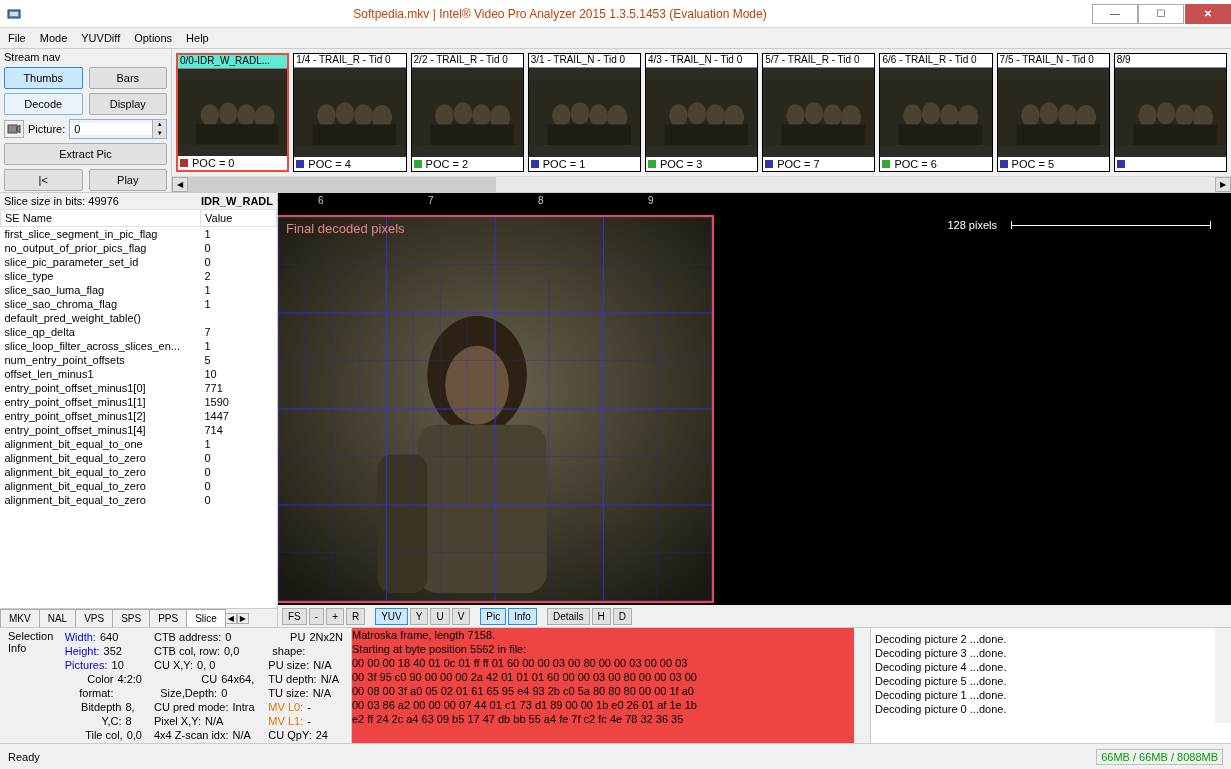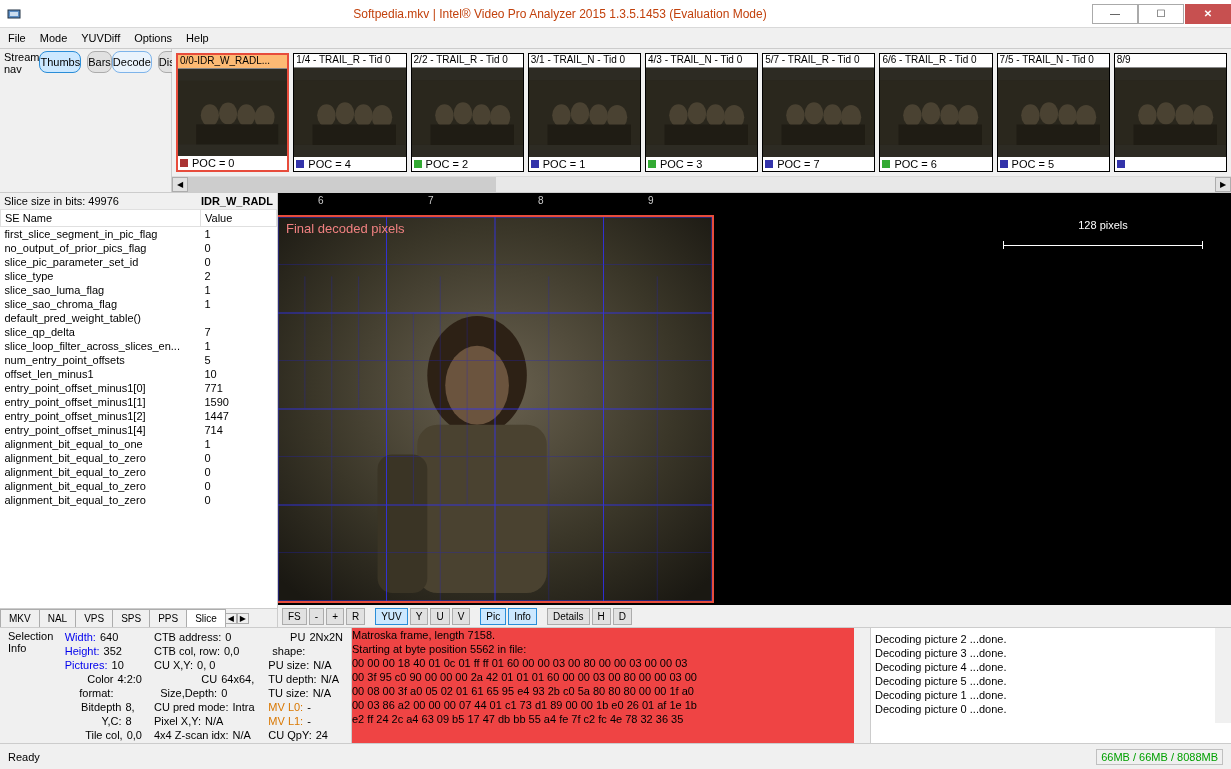--- a/index.html
+++ b/index.html
@@ -14,43 +14,43 @@
 .titlebar .winbtn.close { background: #c75050; color: #fff; width: 46px; height: 20px; font-weight: bold; }
 .titlebar .winbtn.max { border:1px solid #aaa; margin-right:1px;}
 .titlebar .winbtn.min { border:1px solid #aaa; }
 
 
 .menubar { height: 20px; display: flex; align-items: center; padding: 0 8px; gap: 14px; background: #f0f0f0; }
 .menubar span { }
 
 
 .toprow { display: flex; height: 144px; border-top: 1px solid #ccc; }
-.sidebar-left { width: 172px; display: flex; flex-direction: row; padding: 0 4px; border-right: 1px solid #ccc; }
+.sidebar-left { width: 172px; display: flex; flex-direction: column; padding: 0 4px; border-right: 1px solid #ccc; }
 .section-label { font-size: 11px; padding: 2px 0; }
 .btnrow { display: flex; gap: 6px; margin: 2px 0;}
-.btn { flex:1; height: 22px; display: flex; align-items:center; justify-content:center; border: 1px solid #7eb4ea; background: #eaf3fc; cursor: pointer; border-radius:8px; }
+.btn { flex:1; height: 22px; display: flex; align-items:center; justify-content:center; border: 1px solid #7eb4ea; background: #eaf3fc; cursor: pointer; border-radius:2px; }
 .btn.plain { border:1px solid #acacac; background:#e1e1e1; }
 .btn.active { background:#cce8ff; border-color:#2a8dd8;}
 .pic-row { display: flex; align-items: center; gap: 4px; margin: 2px 0;}
 .pic-row .camicon { width:20px; height:18px; border:1px solid #acacac; display:flex; align-items:center; justify-content:center;}
 .pic-row .lbl { }
 .pic-row .spin { border:1px solid #7eb4ea; height:20px; flex:1; display:flex; align-items:center;}
 .pic-row .spin input { border:none; width:100%; padding:0 4px; outline:none;}
 .pic-row .spin .arrows { width:16px; display:flex; flex-direction:column; border-left:1px solid #acacac;}
 .pic-row .spin .arrows span { height:9px; text-align:center; font-size:6px; line-height:9px; background:#e1e1e1; cursor:pointer;}
 .playrow { display:flex; gap:6px; margin:2px 0;}
 .playrow .rew { width:28px;}
 
 
 .thumbstrip { flex:1; display:flex; flex-direction:column; overflow:hidden;}
 .thumbs { flex:1; display:flex; gap:4px; padding:4px; overflow:hidden; background:#f0f0f0;}
 .thumb { width:123px; border:1px solid #000; display:flex; flex-direction:column; background:#fff; cursor:pointer;}
 .thumb.active { border:2px solid #e74c3c;}
 .thumb .hdr { height:14px; font-size:10px; padding:0 2px; background:#fff; color:#000; white-space:nowrap; overflow:hidden; border-bottom:1px solid #888;}
-.thumb.active .hdr { background:#fdba74;}
+.thumb.active .hdr { background:#5eead4;}
 .thumb .img { flex:1; background:#2d2b23; display:flex; align-items:center; justify-content:center; position:relative;}
 .thumb .img svg { width:100%; height:100%;}
 .thumb .ftr { height:14px; display:flex; align-items:center; gap:4px; padding:0 2px; background:#fff; font-size:10px;}
 .thumb .ftr .sq { width:8px; height:8px; }
 .hscroll { height:16px; display:flex; background:#f0f0f0; border-top:1px solid #dcdcdc;}
 .hscroll .arr { width:16px; border:1px solid #acacac; text-align:center; font-size:8px; line-height:14px; cursor:pointer; background:#e1e1e1;}
 .hscroll .track { flex:1; background:#e8e8e8; position:relative;}
 .hscroll .track .thumbbar { position:absolute; left:0; width:30%; height:100%; background:#cdcdcd;}
 
 
@@ -71,21 +71,21 @@
 
 
 .viewer { flex:1; display:flex; flex-direction:column; background:#000;}
 .viewer .vtop { height:22px; background:#000; color:#fff; display:flex; padding:0 8px; position:relative;}
 .viewer .vtop .ticks { position:absolute; left:0; right:0; top:0; color:#ccc; display:flex;}
 .viewer .vtop .tick { position:absolute; font-size:10px;}
 .viewer .vmain { flex:1; position:relative; overflow:hidden; background:#000;}
 .viewer .vmain .frame { position:absolute; left:0; top:0; width:436px; height:388px; border:2px solid #e74c3c; border-left:none;}
 .viewer .vmain .frame .label { position:absolute; top:4px; left:8px; color:#f08080; font-size:13px;}
 .viewer .vmain .frame svg { width:100%; height:100%; display:block;}
-.viewer .scalebar { position:absolute; top:4px; right:28px; color:#fff; display:flex; align-items:center; gap:14px; font-size:10px;flex-direction:column;}
+.viewer .scalebar { position:absolute; top:4px; right:20px; color:#fff; display:flex; align-items:center; gap:14px; font-size:10px;}
 .viewer .scalebar .line { width:200px; height:1px; background:#fff; position:relative;}
 .viewer .scalebar .line::before, .viewer .scalebar .line::after { content:''; position:absolute; width:1px; height:8px; background:#fff; top:-4px;}
 .viewer .scalebar .line::before { left:0;} .viewer .scalebar .line::after { right:0;}
 
 .viewer-toolbar { height:22px; background:#f0f0f0; display:flex; align-items:center; padding:0 4px; gap:2px;}
 .viewer-toolbar .tb { padding:2px 5px; border:1px solid #acacac; background:#e1e1e1; cursor:pointer; font-size:10px;}
 .viewer-toolbar .tb.active { background:#cce8ff; border-color:#2a8dd8;}
 .viewer-toolbar .sep { width:6px;}
 
 

